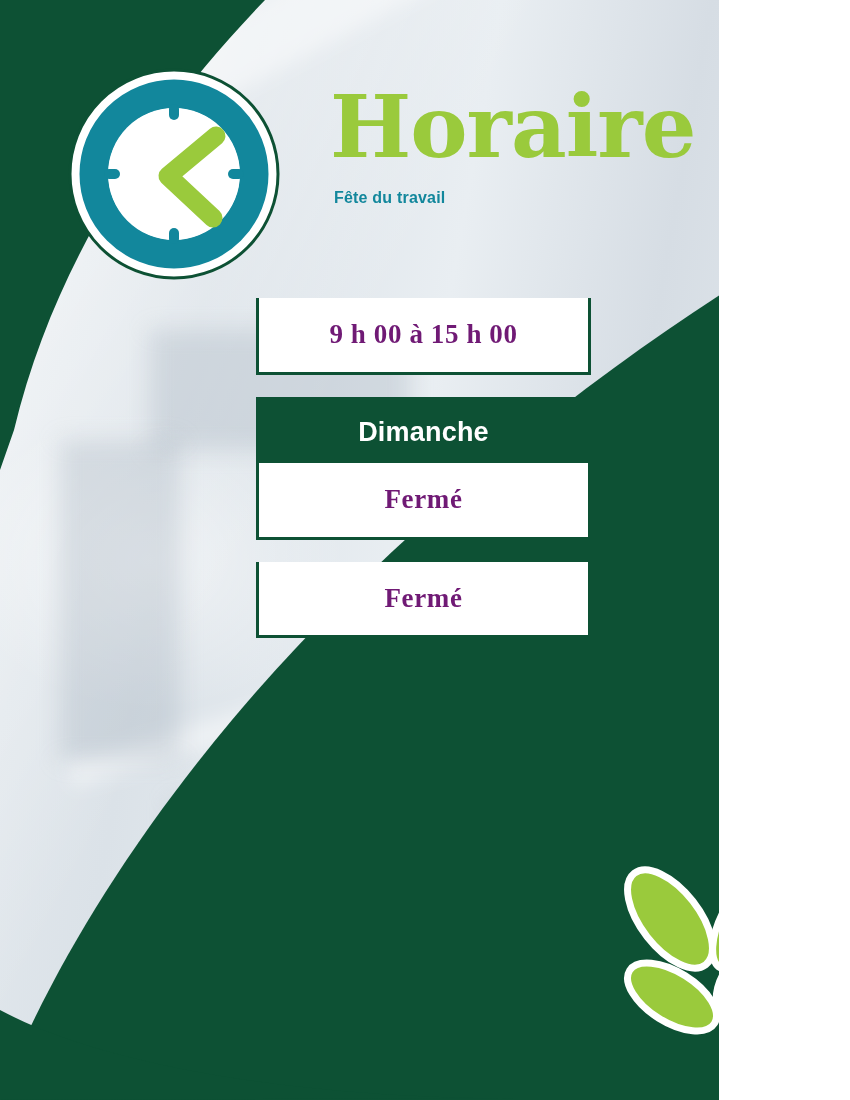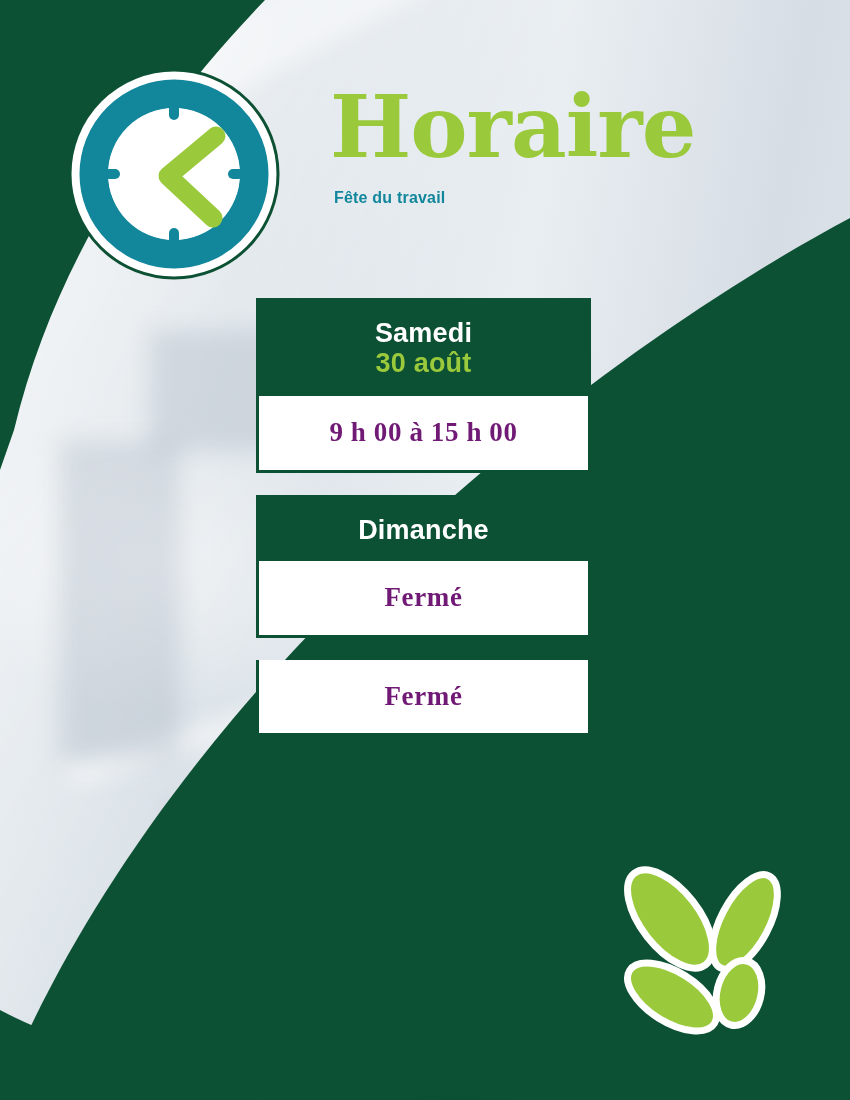--- a/index.html
+++ b/index.html
@@ -6,21 +6,21 @@
     margin: 0;
     padding: 0;
     background: #ffffff;
   }
   body {
     font-family: "Liberation Sans", sans-serif;
   }
 
   #poster {
     position: relative;
-    width: 850px;
+    width: 719px;
     height: 1100px;
     overflow: hidden;
     background: #dfe5ea;
   }
 
   
   .photo-bg {
     position: absolute;
     inset: 0;
     background:
@@ -180,24 +180,20 @@
   </svg>
 
   <div class="header-text">
     <div class="title">Horaire</div>
     <div class="subtitle">Fête du travail</div>
   </div>
 
   <div class="cards">
 
     <div class="card">
-      <div class="card-head">
-        <div class="card-day">Samedi</div>
-        <div class="card-date">30 août</div>
-      </div>
       <div class="card-body">
         <div class="card-hours">9 h 00 à 15 h 00</div>
       </div>
     </div>
 
     <div class="card">
       <div class="card-head">
         <div class="card-day">Dimanche</div>
       </div>
       <div class="card-body">

